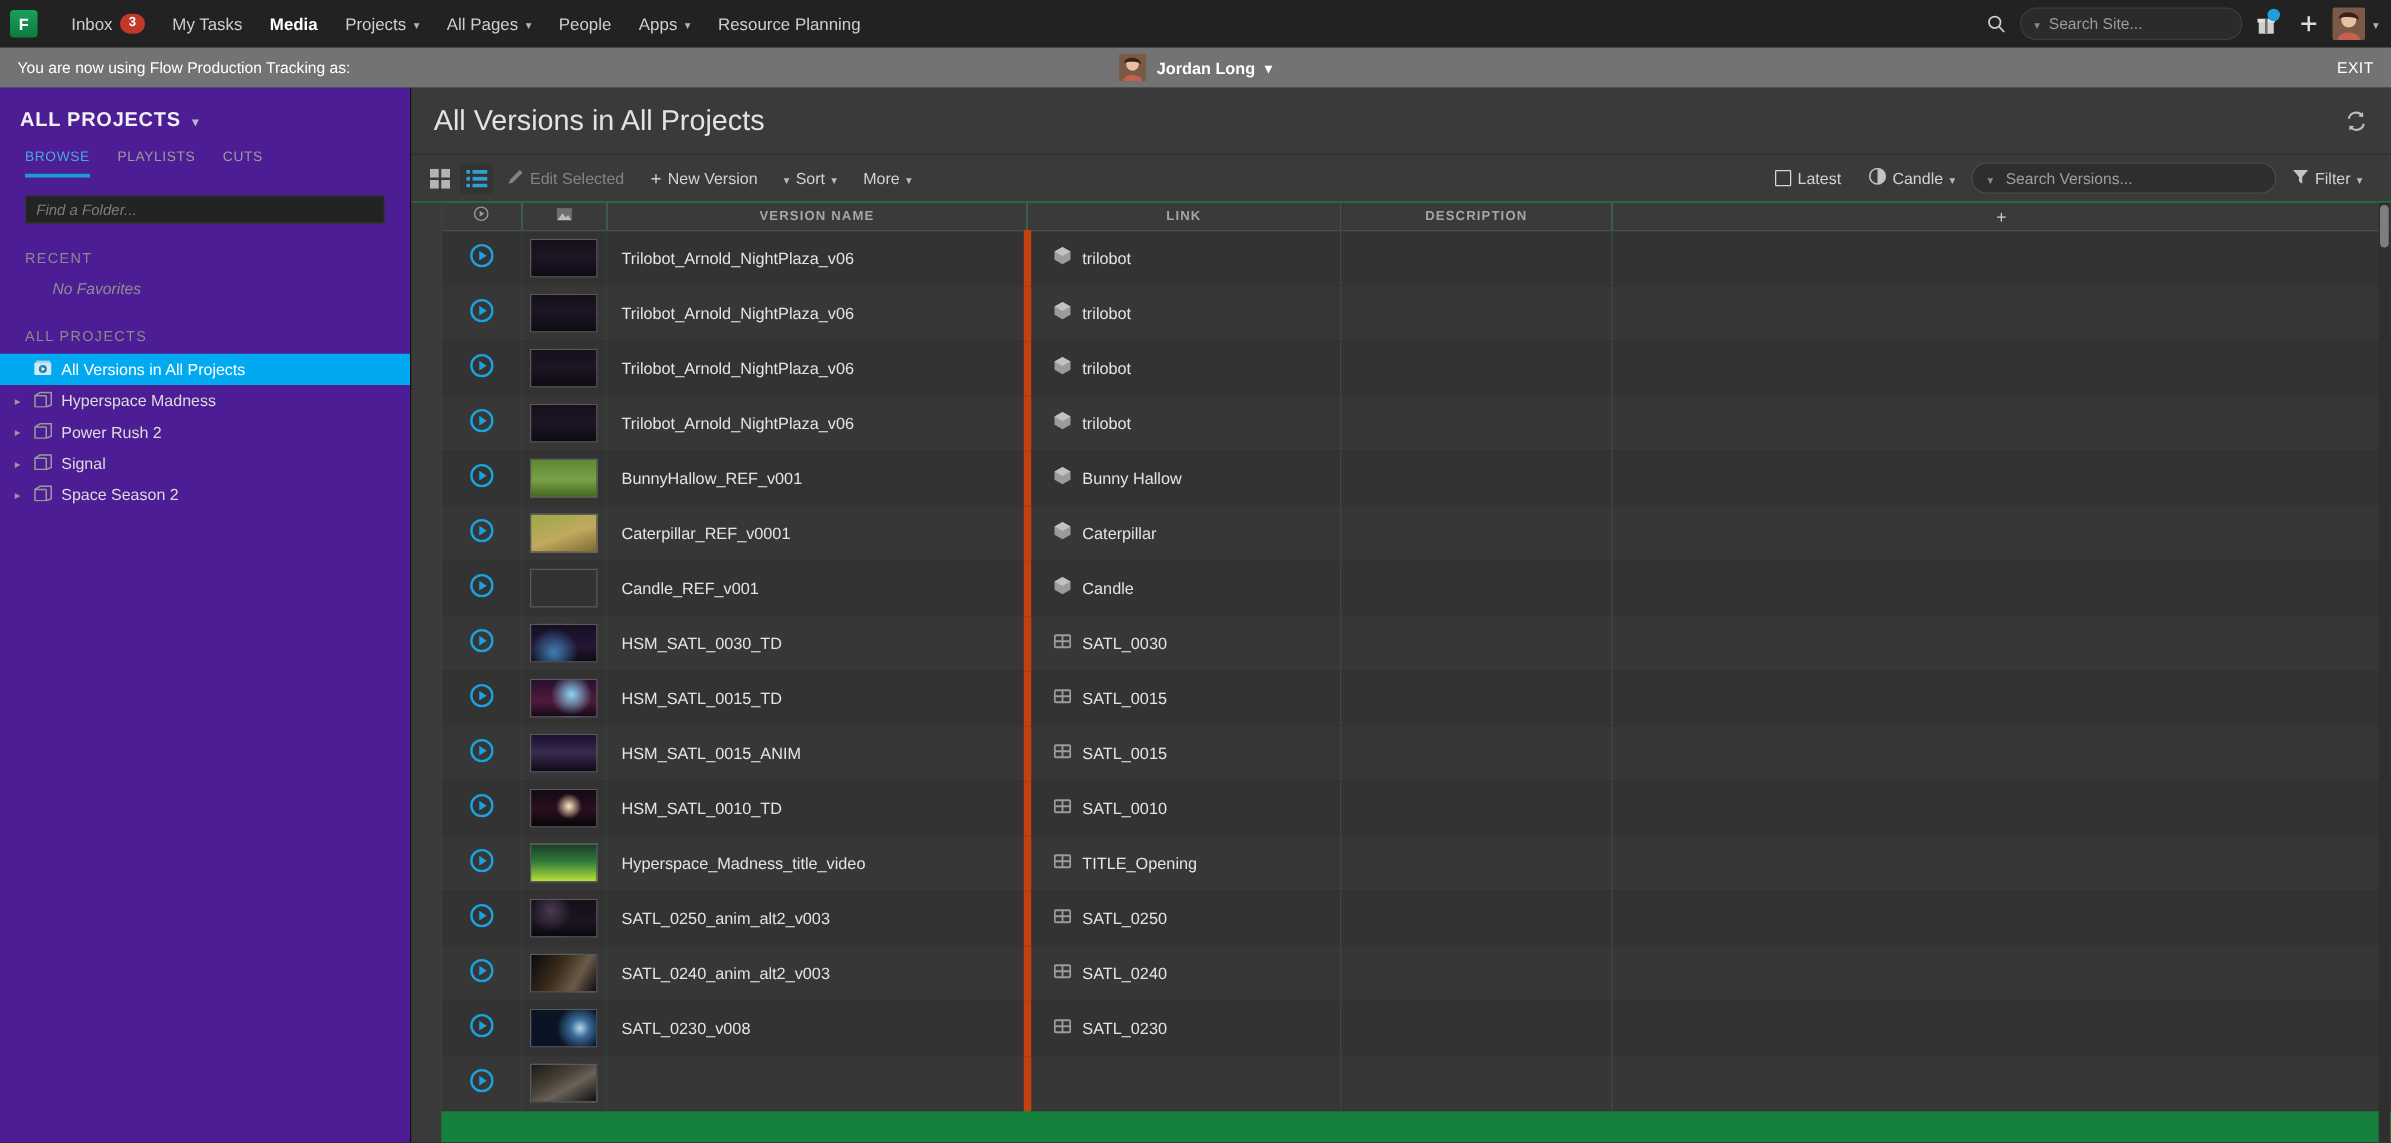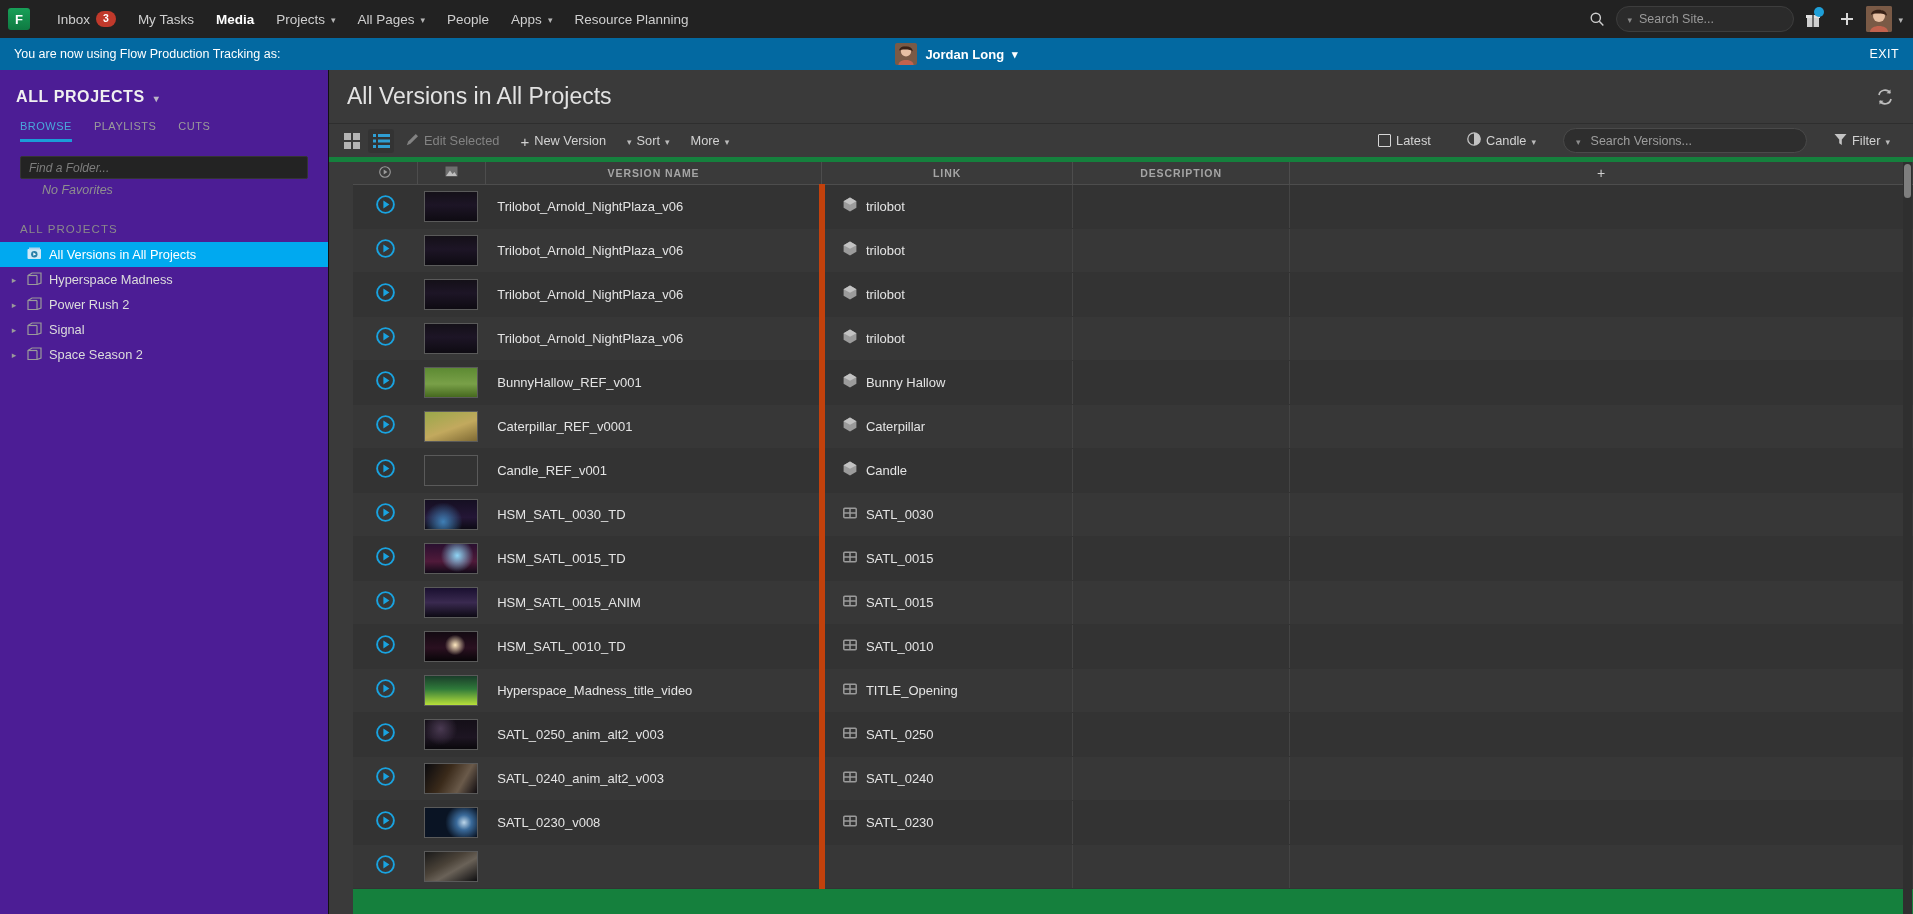--- a/index.html
+++ b/index.html
@@ -52,21 +52,21 @@
     border-radius: 50%; background: #1e9fd8;
   }
   .avatar {
     width: 26px; height: 26px; border-radius: 2px; overflow: hidden;
     background: #6b4f3f; flex: 0 0 auto;
   }
   .avatar svg { display: block; }
 
   
   #banner {
-    height: 32px; background: #0369a1; color: #ffffff;
+    height: 32px; background: #737373; color: #ffffff;
     display: flex; align-items: center; padding: 12px 14px;
     font-size: 12.5px; position: relative;
   }
   #banner .center {
     position: absolute; left: 0; right: 0; margin: 0 auto;
     display: flex; align-items: center; justify-content: center; gap: 8px;
     font-weight: bold; font-size: 13px; pointer-events: none;
   }
   #banner .center > * { pointer-events: auto; }
   #banner .exit { margin-left: auto; font-size: 12.5px; letter-spacing: .4px; cursor: pointer; }
@@ -114,33 +114,33 @@
   #content { flex: 1; background: #3a3a3a; display: flex; flex-direction: column; min-width: 0; }
   #page-head {
     height: 54px; border-bottom: 1px solid #2e2e2e;
     display: flex; align-items: center; padding: 0 18px 0 18px; position: relative;
   }
   #page-title { font-size: 23px; color: #e2e2e2; font-weight: normal; }
   #refresh-icon { margin-left: auto; color: #bdbdbd; cursor: pointer; display: flex; }
 
   #toolbar {
     height: 38px; display: flex; align-items: center; gap: 3px;
-    padding: 0 14px 0 10px; border-bottom: 5px solid #15803d;
+    padding: 0 14px 0 10px; border-bottom: 1px solid #15803d;
   }
   .tb-btn {
     display: flex; align-items: center; gap: 5px; height: 26px;
     padding: 0 9px; font-size: 12.8px; color: #d2d2d2; border-radius: 3px; cursor: pointer;
   }
   .tb-btn.disabled { color: #838383; cursor: default; }
   .viewmode {
     width: 26px; height: 24px; display: flex; align-items: center; justify-content: center;
     border-radius: 3px; cursor: pointer;
   }
   .viewmode.active { background: #333333; }
-  .tb-right { margin-left: auto; display: flex; align-items: center; gap: 18px; }
+  .tb-right { margin-left: auto; display: flex; align-items: center; gap: 4px; }
   .cb {
     width: 13px; height: 13px; border: 1.6px solid #d6d6d6; background: transparent;
     border-radius: 1px;
   }
   .search-versions {
     display: flex; align-items: center; gap: 10px;
     background: #2e2e2e; border: 1px solid #4a4a4a; border-radius: 14px;
     height: 25px; width: 244px; padding: 0 12px; color: #9e9e9e; font-size: 12.5px;
   }
 
@@ -291,20 +291,21 @@
       </div>
       <div class="sb-tab">
         <span>CUTS</span>
       </div>
     </div>
 
     <div class="sb-find">
       <span>Find a Folder...</span>
     </div>
 
+    <div class="sb-section">RECENT</div>
 
     <div class="sb-empty">No Favorites</div>
 
     <div class="sb-section">ALL PROJECTS</div>
 
     <div class="sb-row selected">
       <span class="sb-arrow"></span>
       <span>
         <svg width="15" height="13" viewBox="0 0 15 13">
             <rect x="0.5" y="2" width="13.5" height="10" rx="1" fill="#cfe9f7"></rect>

